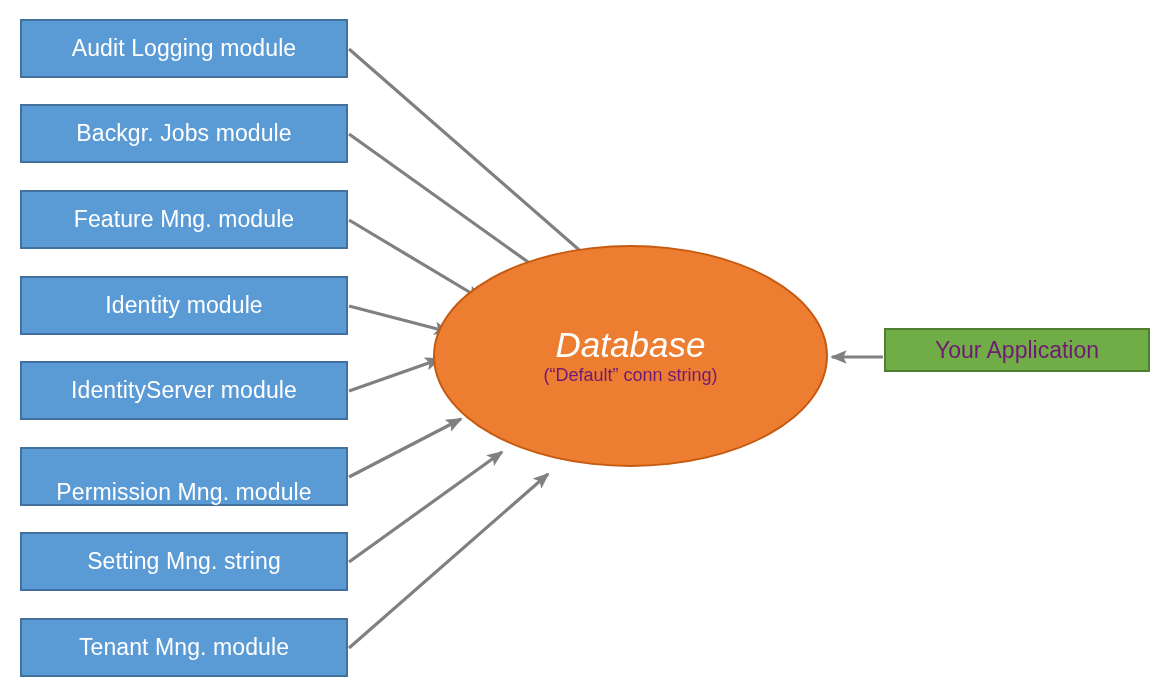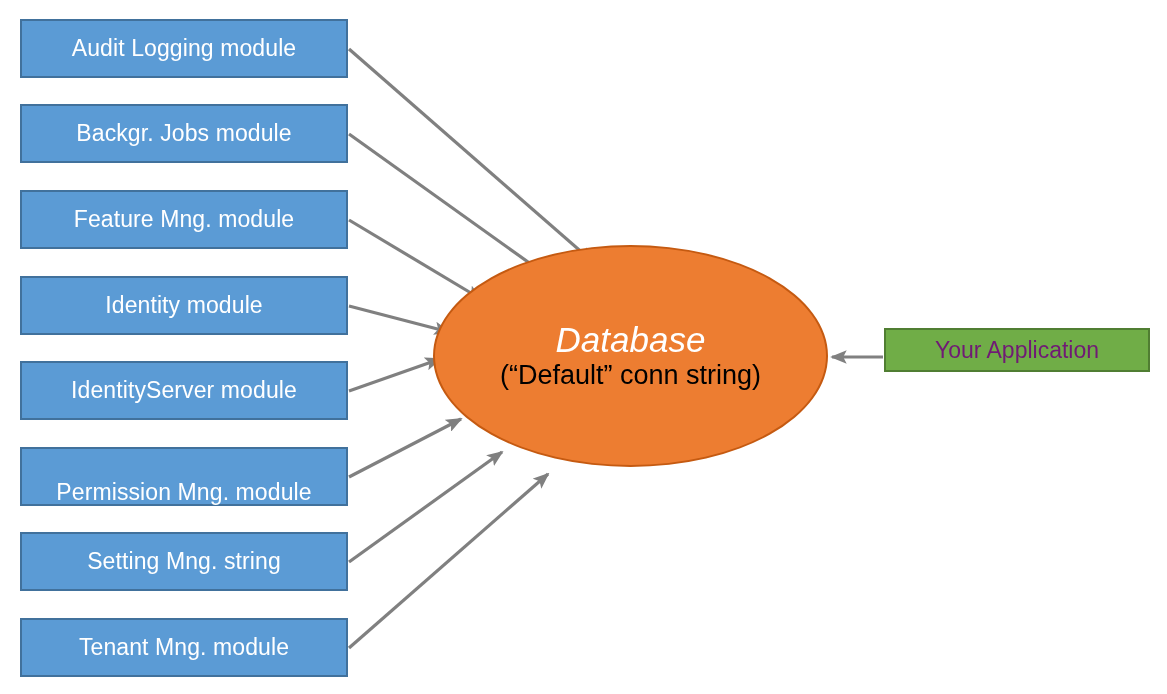--- a/index.html
+++ b/index.html
@@ -75,22 +75,22 @@
     z-index: 2;
   }
   .db-title {
     color: #ffffff;
     font-size: 35px;
     line-height: 1.05;
     margin-bottom: 2px;
     font-style: italic;
   }
   .db-subtitle {
-    color: #000000;
-    font-size: 27px;
+    color: #701a75;
+    font-size: 18px;
     line-height: 1.05;
   }
 </style>
 </head>
 <body>
 
 <div id="canvas">
 
   <svg id="arrow-layer" viewBox="0 0 1167 694" xmlns="http://www.w3.org/2000/svg">
     <defs>

